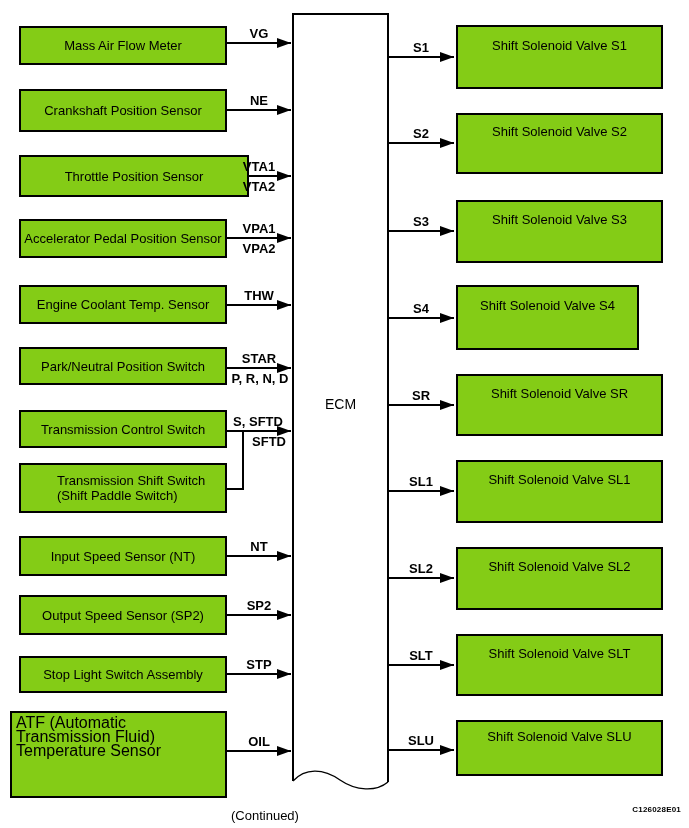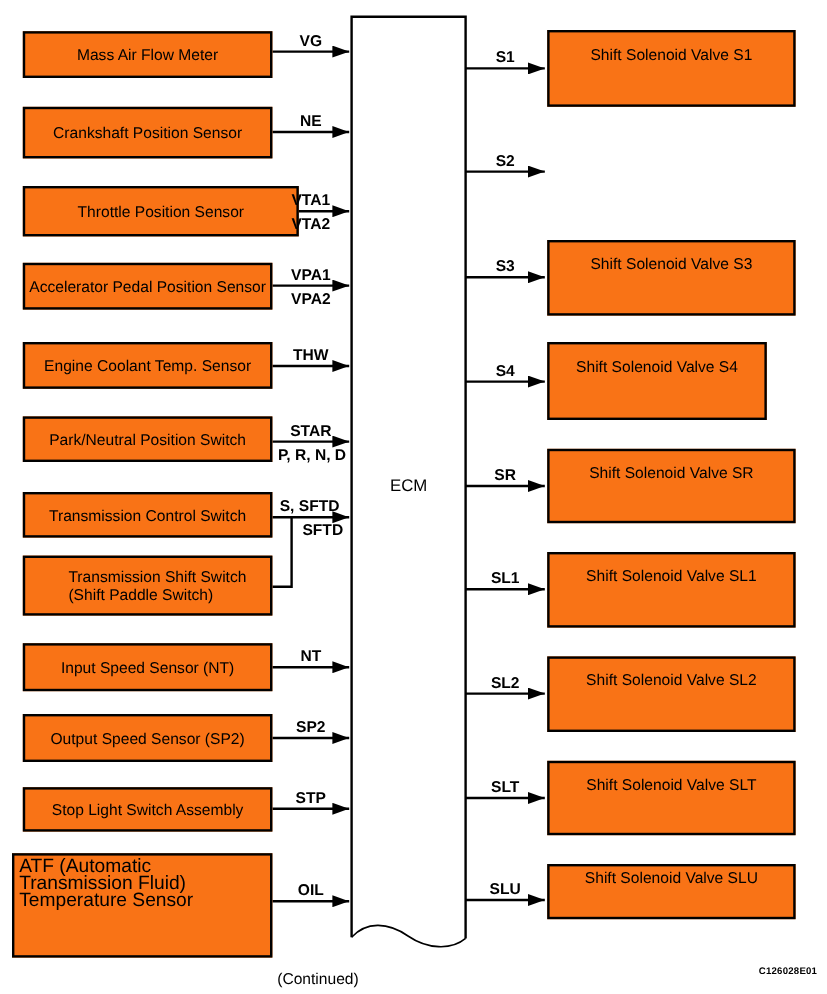--- a/index.html
+++ b/index.html
@@ -14,21 +14,21 @@
   }
   #wires {
     position: absolute;
     left: 0; top: 0;
     pointer-events: none;
   }
   .box {
     position: absolute;
     box-sizing: border-box;
     border: 2px solid #000;
-    background: #f97316;
+    background: #84cc16;
     display: flex;
     align-items: center;
     justify-content: center;
     text-align: center;
     font-size: 13px;
     line-height: 15px;
     color: #000;
   }
   .box.multiline {
     justify-content: flex-start;
@@ -150,27 +150,28 @@
   <div class="sig" style="left:228px;top:414px;width:60px">S, SFTD</div>
   <div class="sig" style="left:246px;top:434px;width:46px">SFTD</div>
   <div class="sig" style="left:228px;top:539px;width:62px">NT</div>
   <div class="sig" style="left:228px;top:598px;width:62px">SP2</div>
   <div class="sig" style="left:228px;top:657px;width:62px">STP</div>
   <div class="sig" style="left:228px;top:734px;width:62px">OIL</div>
 
   <div class="ecm-label">ECM</div>
 
   <div class="box outbox" style="left:456px;top:25px;width:207px;height:64px">Shift Solenoid Valve S1</div>
+  <div class="box outbox" style="left:456px;top:113px;width:207px;height:61px">Shift Solenoid Valve S2</div>
   <div class="box outbox" style="left:456px;top:200px;width:207px;height:63px">Shift Solenoid Valve S3</div>
   <div class="box outbox" style="left:456px;top:285px;width:183px;height:65px">Shift Solenoid Valve S4</div>
   <div class="box outbox" style="left:456px;top:374px;width:207px;height:62px">Shift Solenoid Valve SR</div>
   <div class="box outbox" style="left:456px;top:460px;width:207px;height:63px">Shift Solenoid Valve SL1</div>
   <div class="box outbox" style="left:456px;top:547px;width:207px;height:63px">Shift Solenoid Valve SL2</div>
   <div class="box outbox" style="left:456px;top:634px;width:207px;height:62px">Shift Solenoid Valve SLT</div>
-  <div class="box outbox" style="left:456px;top:720px;width:207px;height:46px">Shift Solenoid Valve SLU</div>
+  <div class="box outbox" style="left:456px;top:720px;width:207px;height:56px">Shift Solenoid Valve SLU</div>
 
   <div class="sig" style="left:392px;top:40px;width:58px">S1</div>
   <div class="sig" style="left:392px;top:126px;width:58px">S2</div>
   <div class="sig" style="left:392px;top:214px;width:58px">S3</div>
   <div class="sig" style="left:392px;top:301px;width:58px">S4</div>
   <div class="sig" style="left:392px;top:388px;width:58px">SR</div>
   <div class="sig" style="left:392px;top:474px;width:58px">SL1</div>
   <div class="sig" style="left:392px;top:561px;width:58px">SL2</div>
   <div class="sig" style="left:392px;top:648px;width:58px">SLT</div>
   <div class="sig" style="left:392px;top:733px;width:58px">SLU</div>

